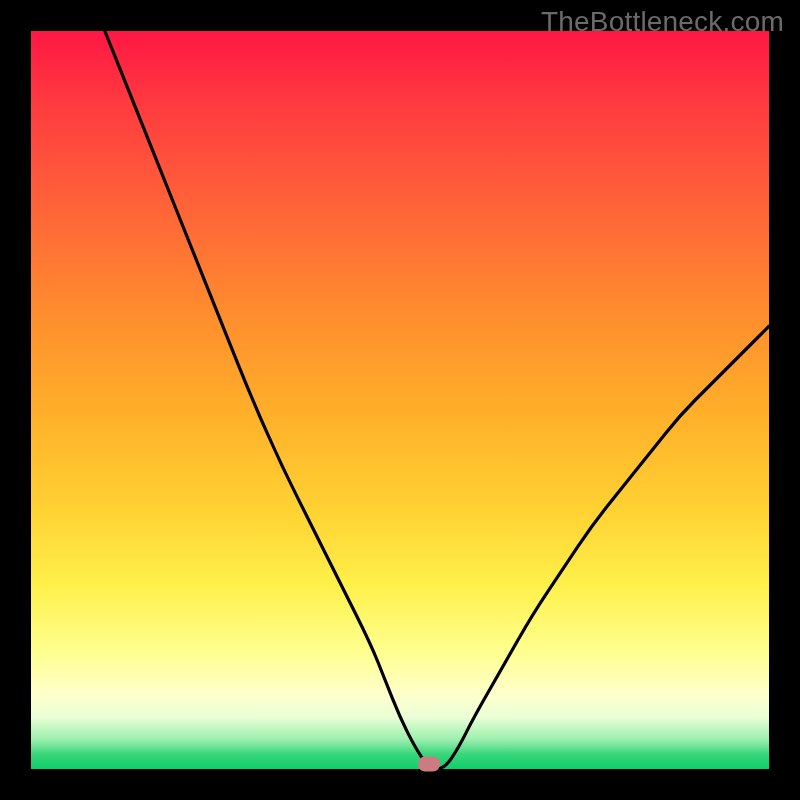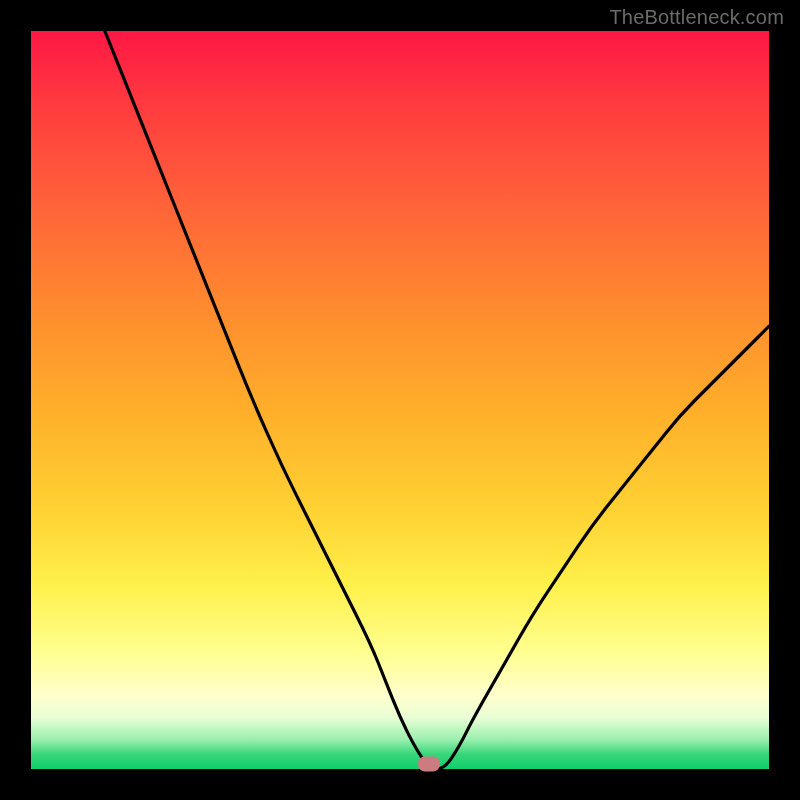--- a/index.html
+++ b/index.html
@@ -43,21 +43,21 @@
       #9befae 96%,
       #38d67a 98%,
       #0ecf6a 100%
     );
   }
 
   .watermark {
     position: absolute;
     top: 6px;
     right: 16px;
-    font-size: 20px;
+    font-size: 28px;
     font-weight: 500;
     color: #6b6b6b;
     letter-spacing: 0.2px;
   }
 
   svg.curve {
     position: absolute;
     left: 31px;
     top: 31px;
     width: 738px;

